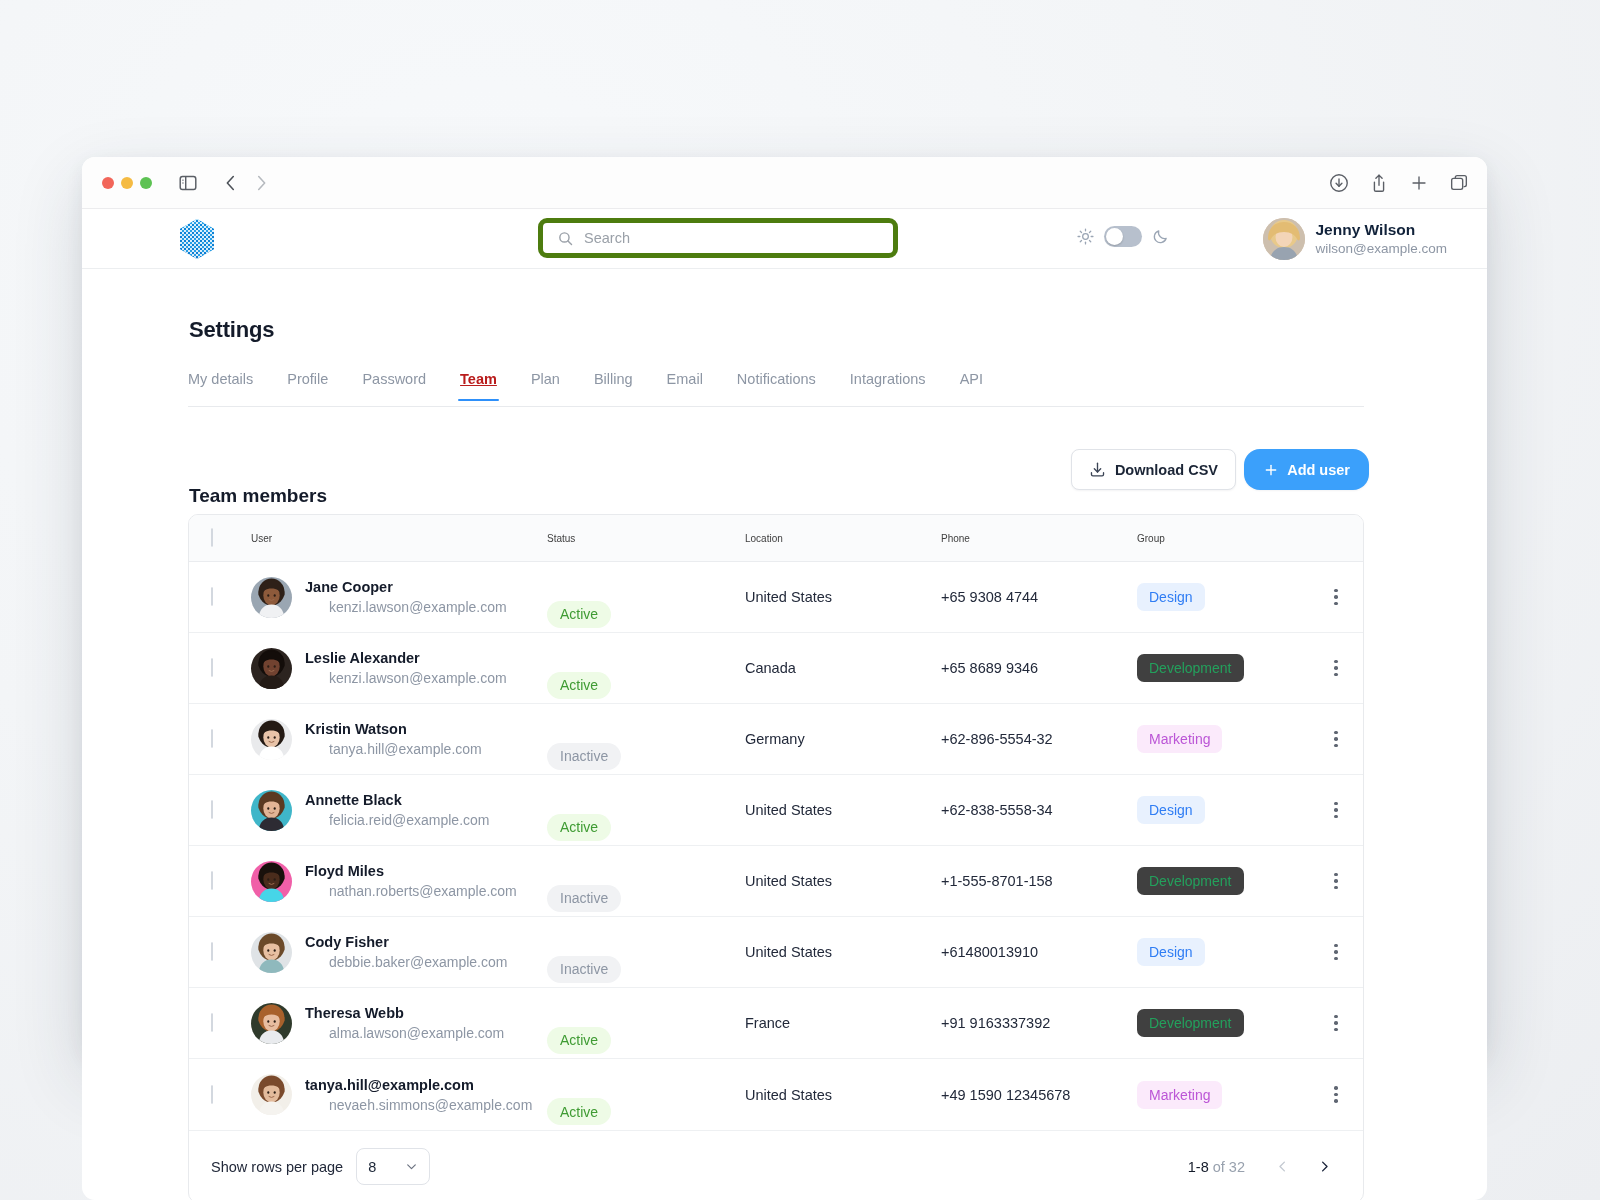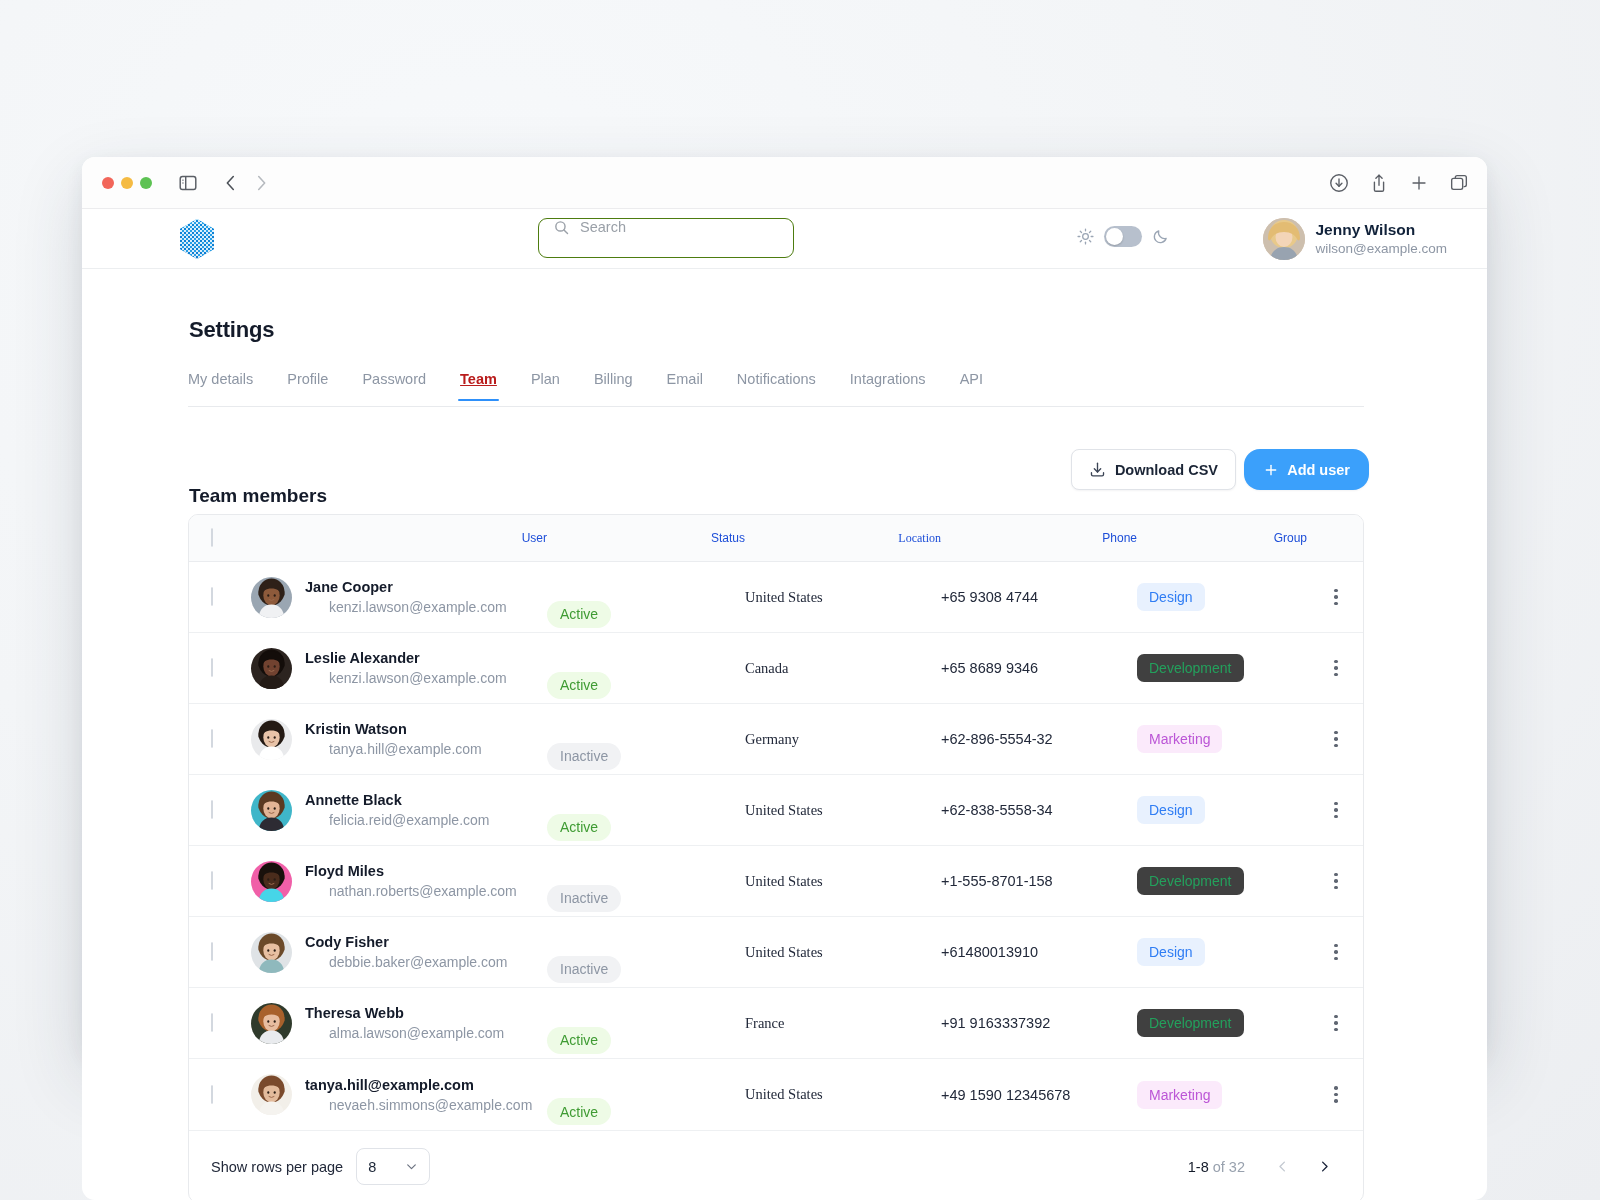--- a/index.html
+++ b/index.html
@@ -60,25 +60,25 @@
     position: relative;
     height: 60px;
     border-bottom: 1px solid #eceef0;
   }
   #brand-logo {
     position: absolute; left: 96px; top: 9px;
     width: 38px; height: 42px;
   }
   #search-box {
     position: absolute; left: 456px; top: 9px;
-    width: 256px; height: 40px;
-    border: 1px solid #4d7c0f;
+    width: 360px; height: 40px;
+    border: 5px solid #4d7c0f;
     border-radius: 9px;
     background: #fff;
-    display: flex; align-items: flex-start; gap: 10px;
+    display: flex; align-items: center; gap: 10px;
     padding: 0 14px;
   }
   #search-box .sicon { width: 17px; height: 17px; color: #9aa0a8; flex: none; }
   #search-box .sicon svg { width: 100%; height: 100%; display: block; }
   #search-input {
     border: none; outline: none; background: transparent;
     font-family: "Liberation Sans", sans-serif;
     font-size: 14.5px; color: #3a3f46; width: 100%;
   }
   #search-input::placeholder { color: #9aa0a8; }
@@ -176,27 +176,27 @@
   }
   .trow { display: flex; align-items: center; }
   #thead {
     height: 47px;
     background: #fafbfc;
     border-bottom: 1px solid #eaecef;
   }
   .c-check { width: 62px; padding-left: 22px; flex: none; }
   .c-user  { width: 296px; flex: none; }
   .c-stat  { width: 198px; flex: none; }
-  .c-loc   { width: 196px; flex: none; font-family: Liberation Serif, serif; }
+  .c-loc   { width: 196px; flex: none; }
   .c-phone { width: 196px; flex: none; }
   .c-group { width: 170px; flex: none; }
   .c-menu  { width: 58px; flex: none; display: flex; justify-content: center; }
 
   #thead .hcell { font-size: 14px; color: #4b5costume; }
-  #thead .hcell { font-size: 12px; color: #1d4ed8; font-weight: 400; text-align: right; }
+  #thead .hcell { font-size: 10px; color: #404040; font-weight: 400; }
 
   .chk {
     width: 17px; height: 17px;
     border: 1.4px solid #d3d8df;
     border-radius: 4.5px; background: #fff;
     cursor: pointer;
   }
 
   .tbody-row {
     height: 71px;

